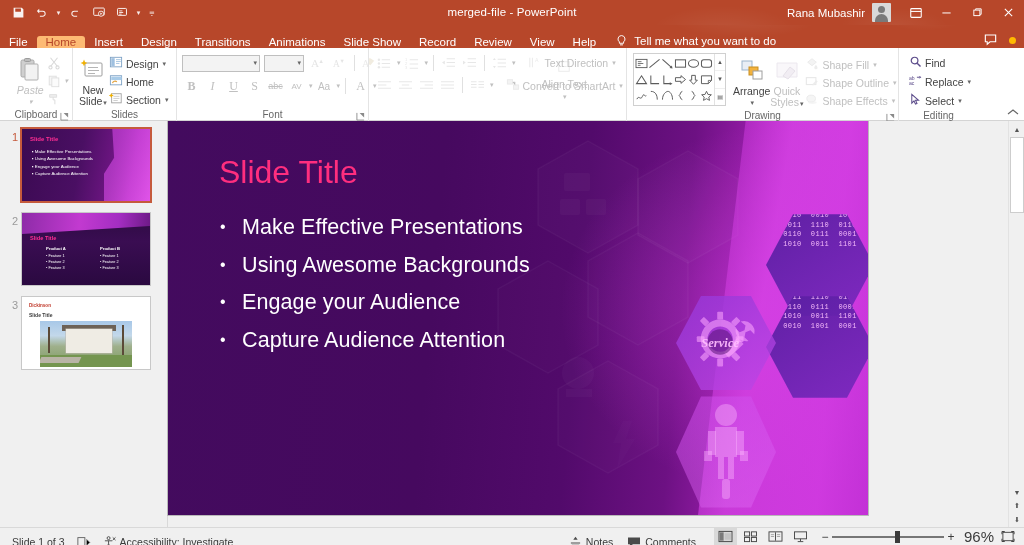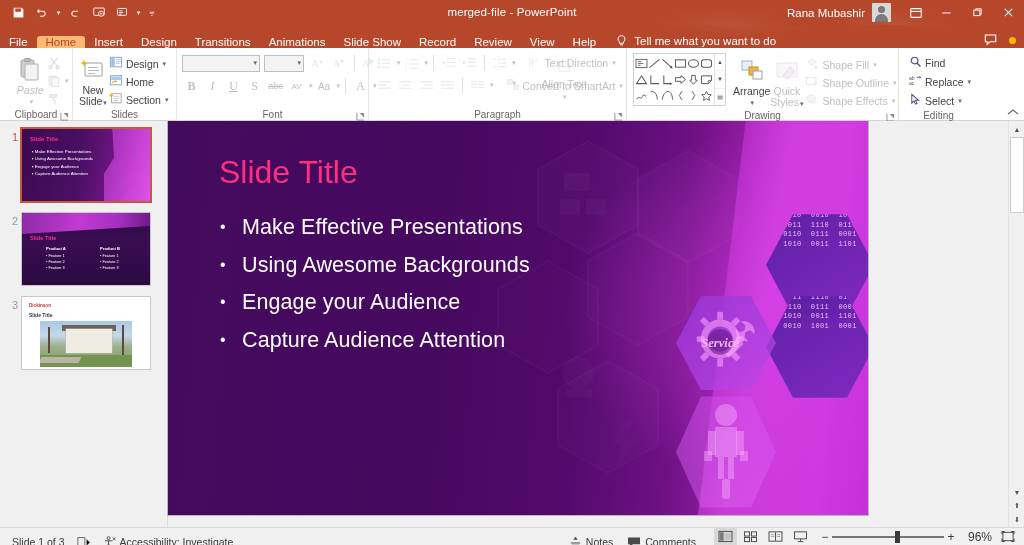--- a/index.html
+++ b/index.html
@@ -238,21 +238,21 @@
   }
   .st-item { display:flex; align-items:flex-start; gap:4px; padding:0 6px; height:18px; white-space:nowrap;margin-top:17px;}
   .st-right { margin-left:auto; display:flex; align-items:center; gap:2px; }
   .viewbtn { width:23px;height:18px;display:flex;align-items:center;justify-content:center;}
   .viewbtn.active{ background:#d9d9d9; }
   .zoomslider { display:flex; align-items:center; gap:0; margin:0 4px; }
   .zs-track { width:112px; height:18px; position:relative; display:flex; align-items:center;}
   .zs-line { position:absolute; left:0; right:0; height:2px; background:#767676; }
   .zs-knob { position:absolute; left:63px; width:5px; height:12px; background:#3b3b3b; }
   .zs-sign { width:14px; text-align:center; font-size:12px; color:#3b3b3b; }
-  .zoomval { width:28px; text-align:right; font-size:12px; }
+  .zoomval { width:28px; text-align:right; font-size:15px; }
   .fitbtn { width:20px;height:18px;display:flex;align-items:center;justify-content:center; margin-left:4px;}
 </style>
 </head>
 <body>
 
 <div class="app">
 
   <div class="titlebar">
     <div class="qat">
       <div class="qat-btn">
@@ -635,29 +635,20 @@
                     <rect x="8.5" y="8" width="6" height="5" fill="#ddd" stroke="#c0c0c0"></rect>
                     <path stroke="#c4c4c4" stroke-width="1" d="M7.5 4.5h3v4"></path>
                   </svg>
               </span>
               <span>Convert to SmartArt</span>
               <span class="car dis">▾</span>
             </div>
           </div>
         </div>
       </div>
-      <div class="group-label">
-        <span>Paragraph</span>
-        <span class="dlg">
-          <svg width="9" height="9" viewBox="0 0 10 10">
-              <path fill="none" stroke="currentColor" stroke-width="1" d="M1 1v8h8"></path>
-              <path fill="currentColor" d="M9 1v5l-5-5z"></path>
-            </svg>
-        </span>
-      </div>
     </div>
 
     <div class="group" style="width:272px;">
       <div class="group-body" style="padding:3px 4px 0 6px; align-items:flex-start;">
         <div class="shapegal">
           <div class="shapegrid">
             <div class="shapecell">
                 <svg width="13" height="11" viewBox="0 0 14 12">
                   <rect x="1" y="1.5" width="12" height="9" fill="none" stroke="#5b5b5b" stroke-width="1"></rect>
                   <path stroke="#5b5b5b" stroke-width=".9" d="M3 4h4M3 6h6M3 8h3"></path>

